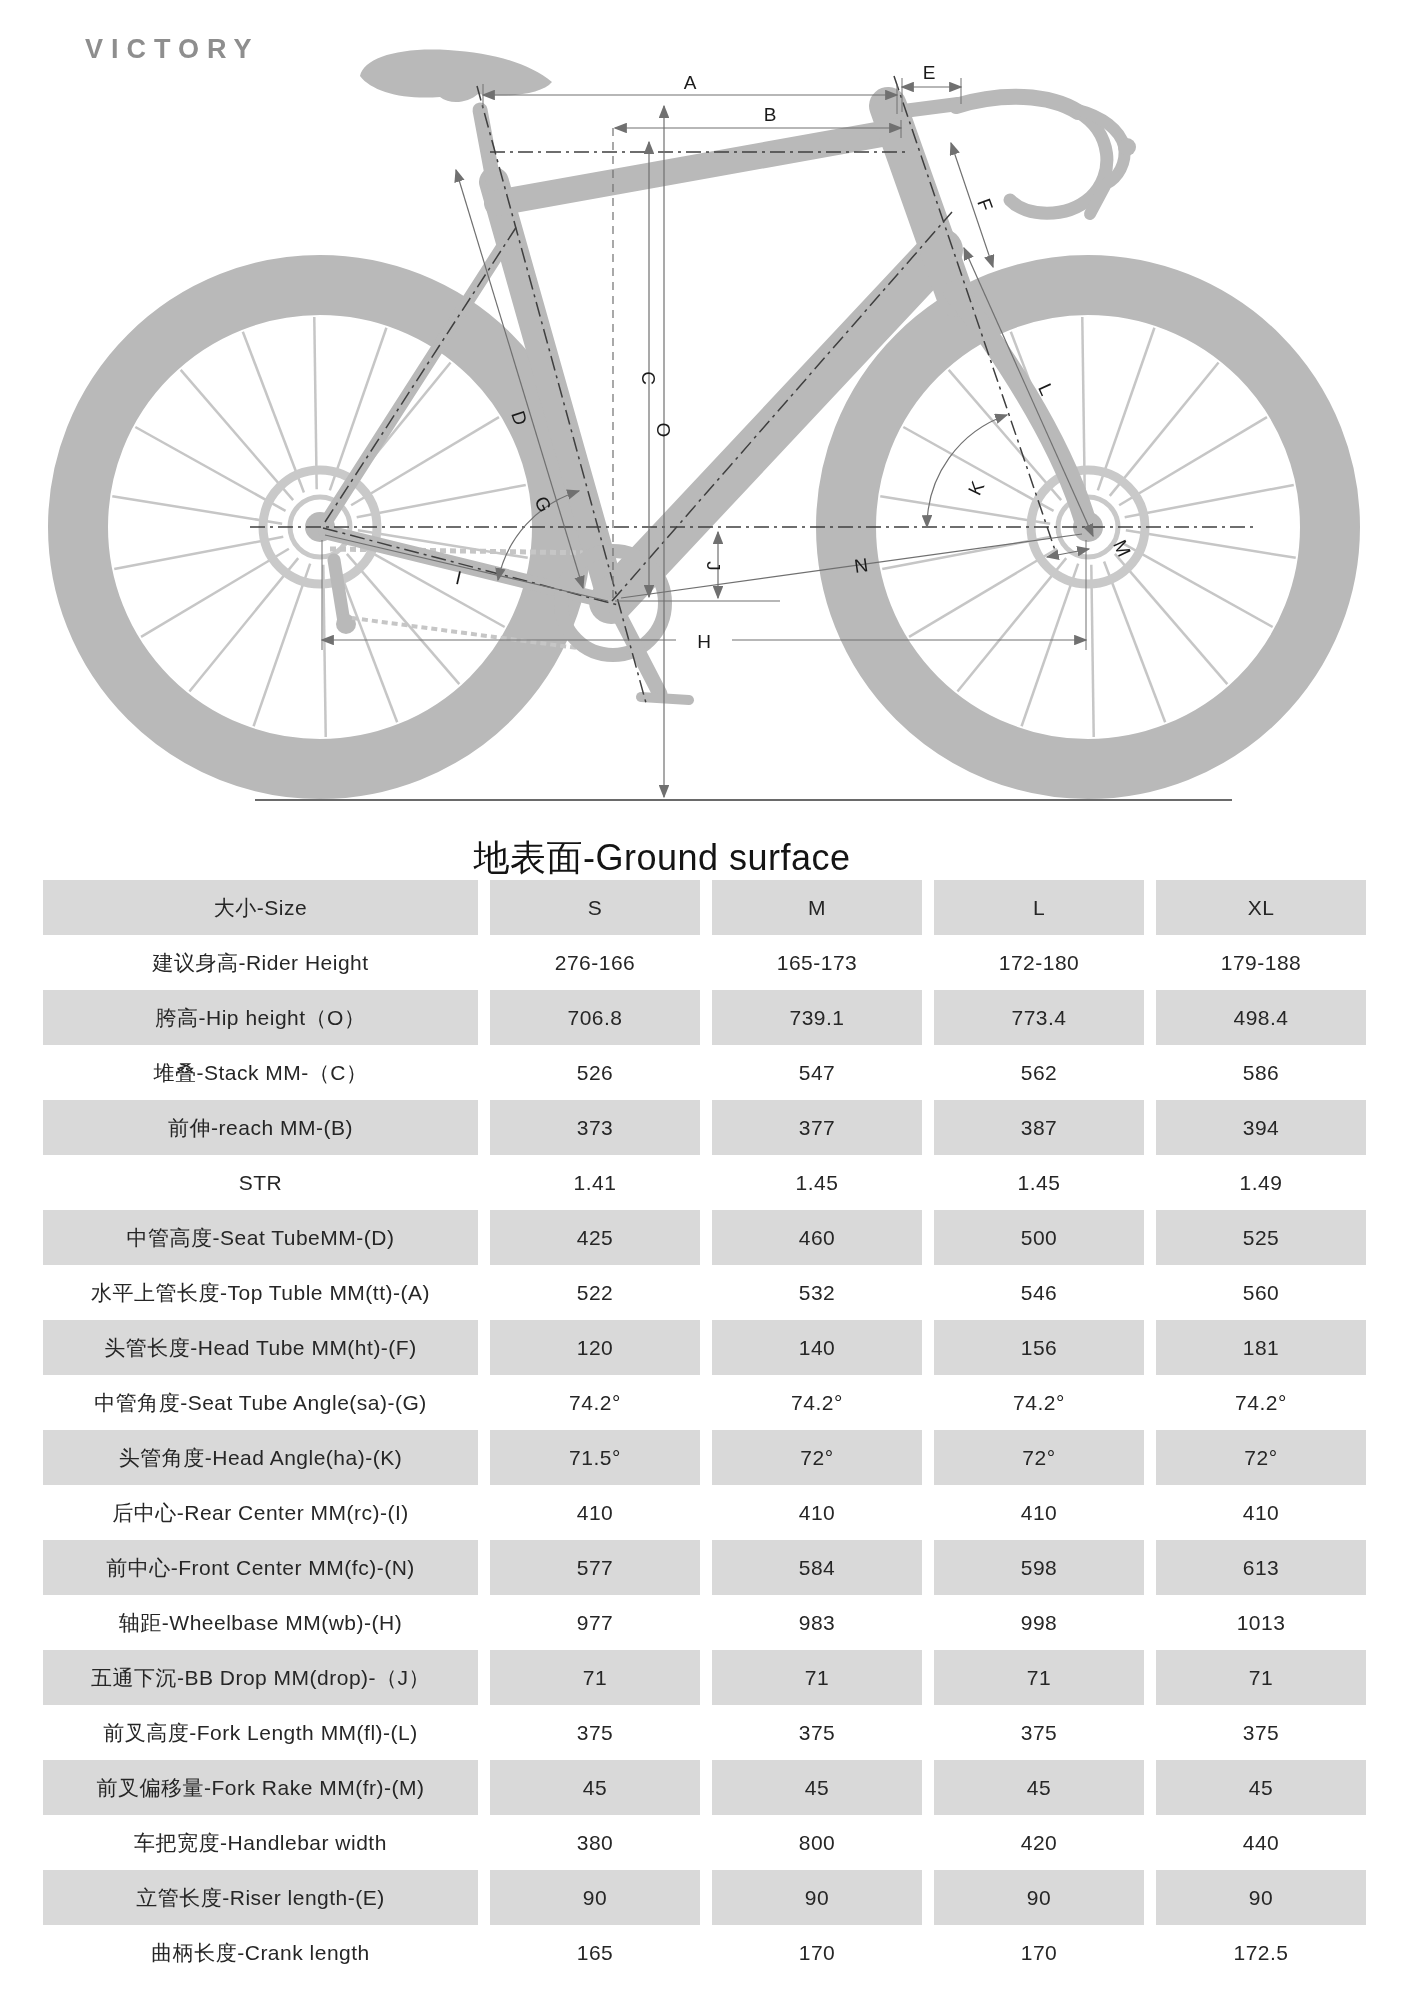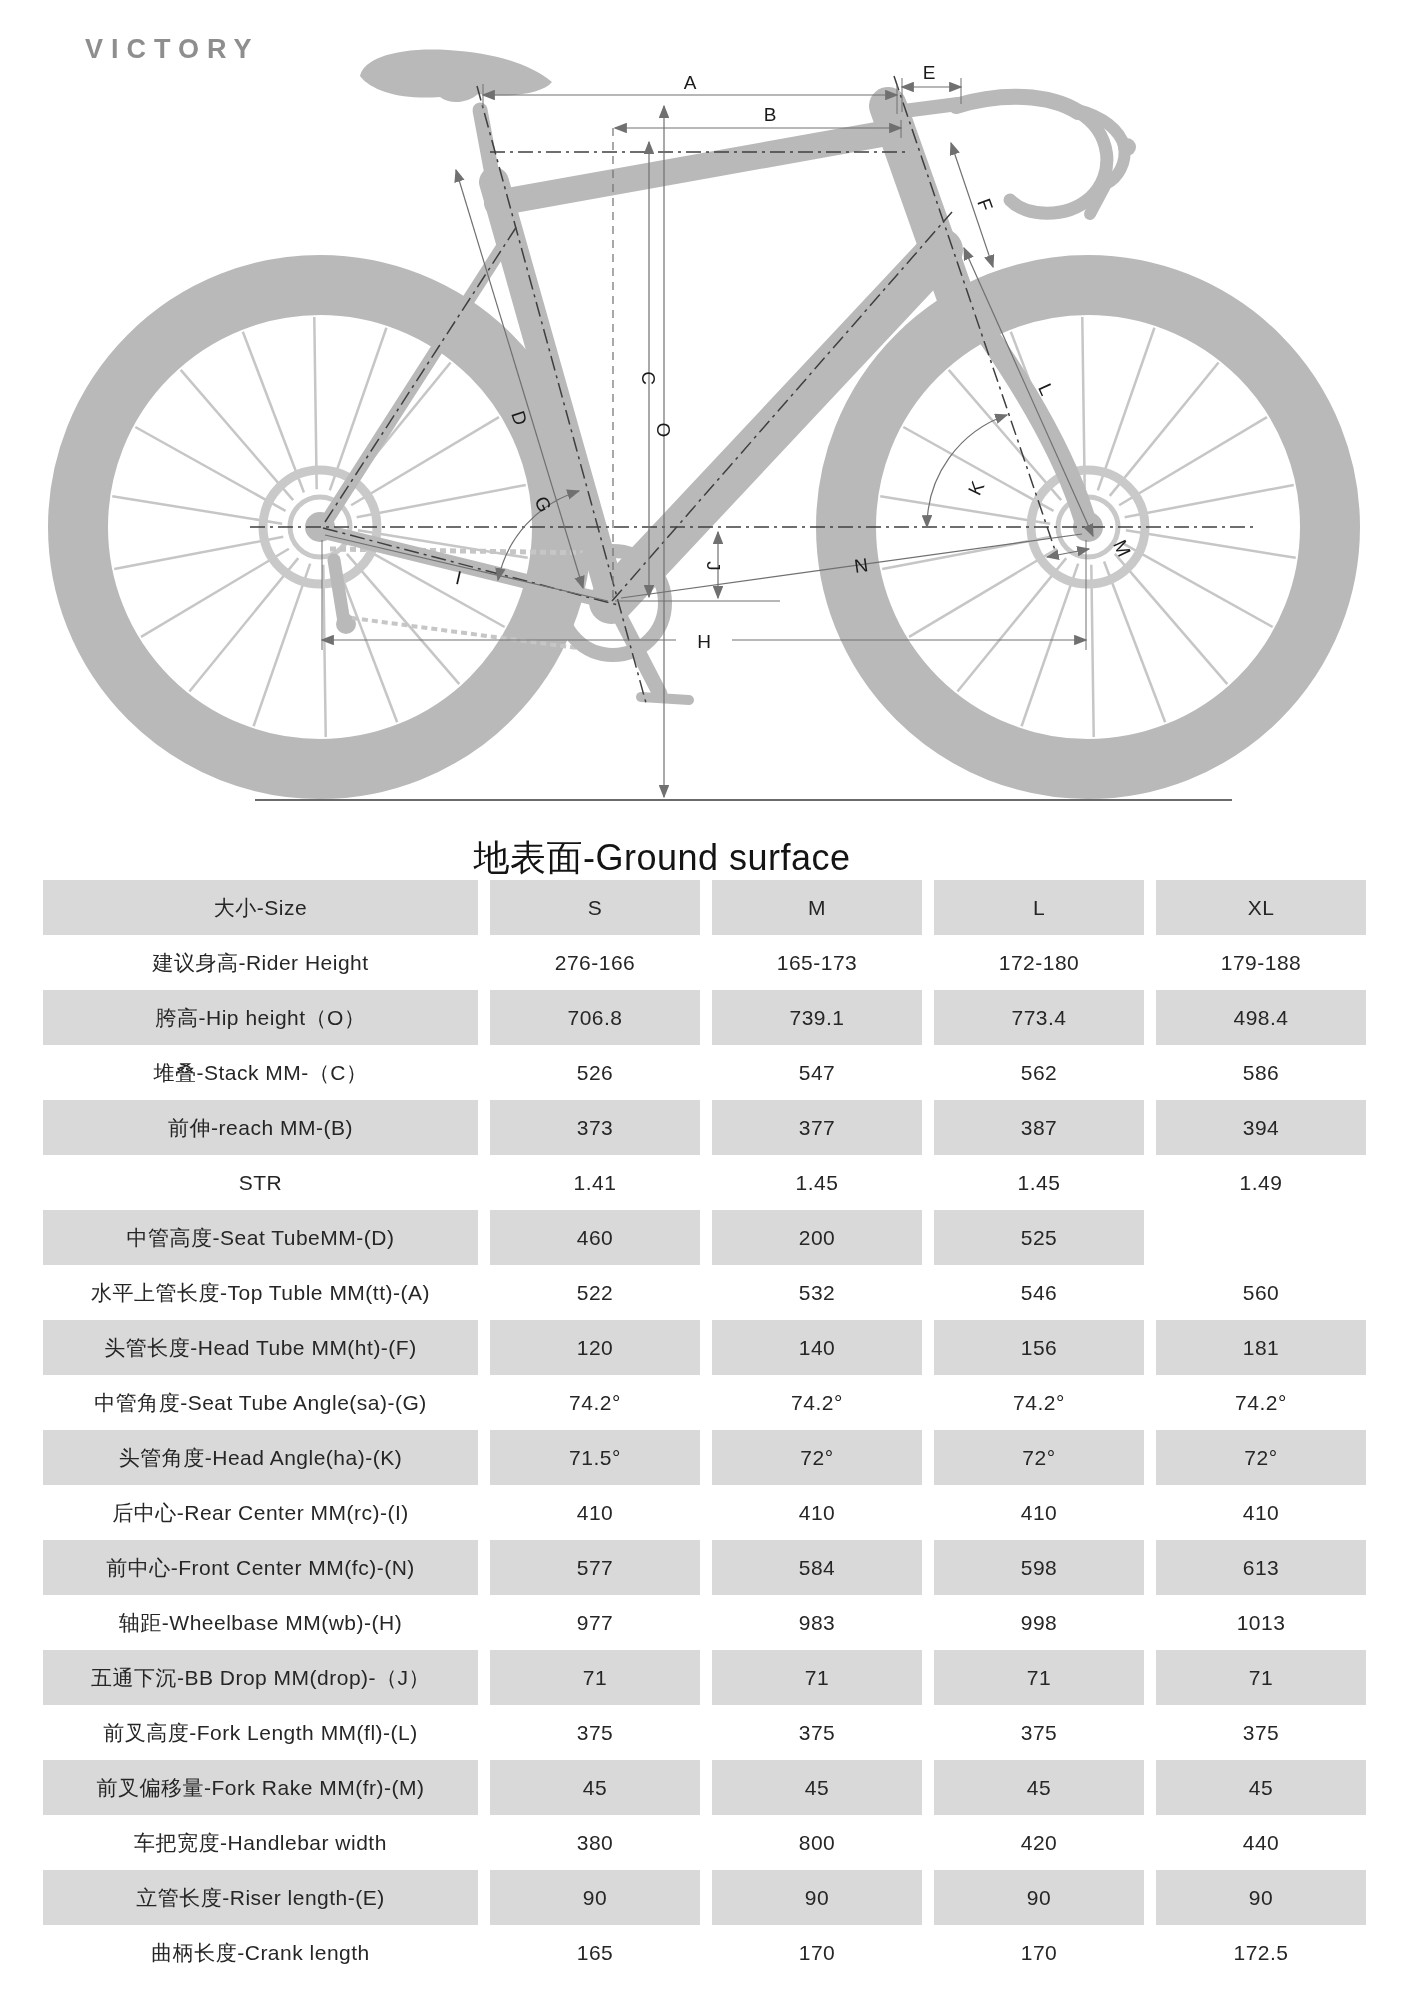--- a/index.html
+++ b/index.html
@@ -231,22 +231,23 @@
     </div>
     <div class="trow">
       <div class="tcell tlabel">STR</div>
       <div class="tcell">1.41</div>
       <div class="tcell">1.45</div>
       <div class="tcell">1.45</div>
       <div class="tcell">1.49</div>
     </div>
     <div class="trow shaded">
       <div class="tcell tlabel">中管高度-Seat TubeMM-(D)</div>
+      <div class="tcell">425</div>
       <div class="tcell">460</div>
-      <div class="tcell">200</div>
+      <div class="tcell">500</div>
       <div class="tcell">525</div>
     </div>
     <div class="trow">
       <div class="tcell tlabel">水平上管长度-Top Tuble MM(tt)-(A)</div>
       <div class="tcell">522</div>
       <div class="tcell">532</div>
       <div class="tcell">546</div>
       <div class="tcell">560</div>
     </div>
     <div class="trow shaded">

